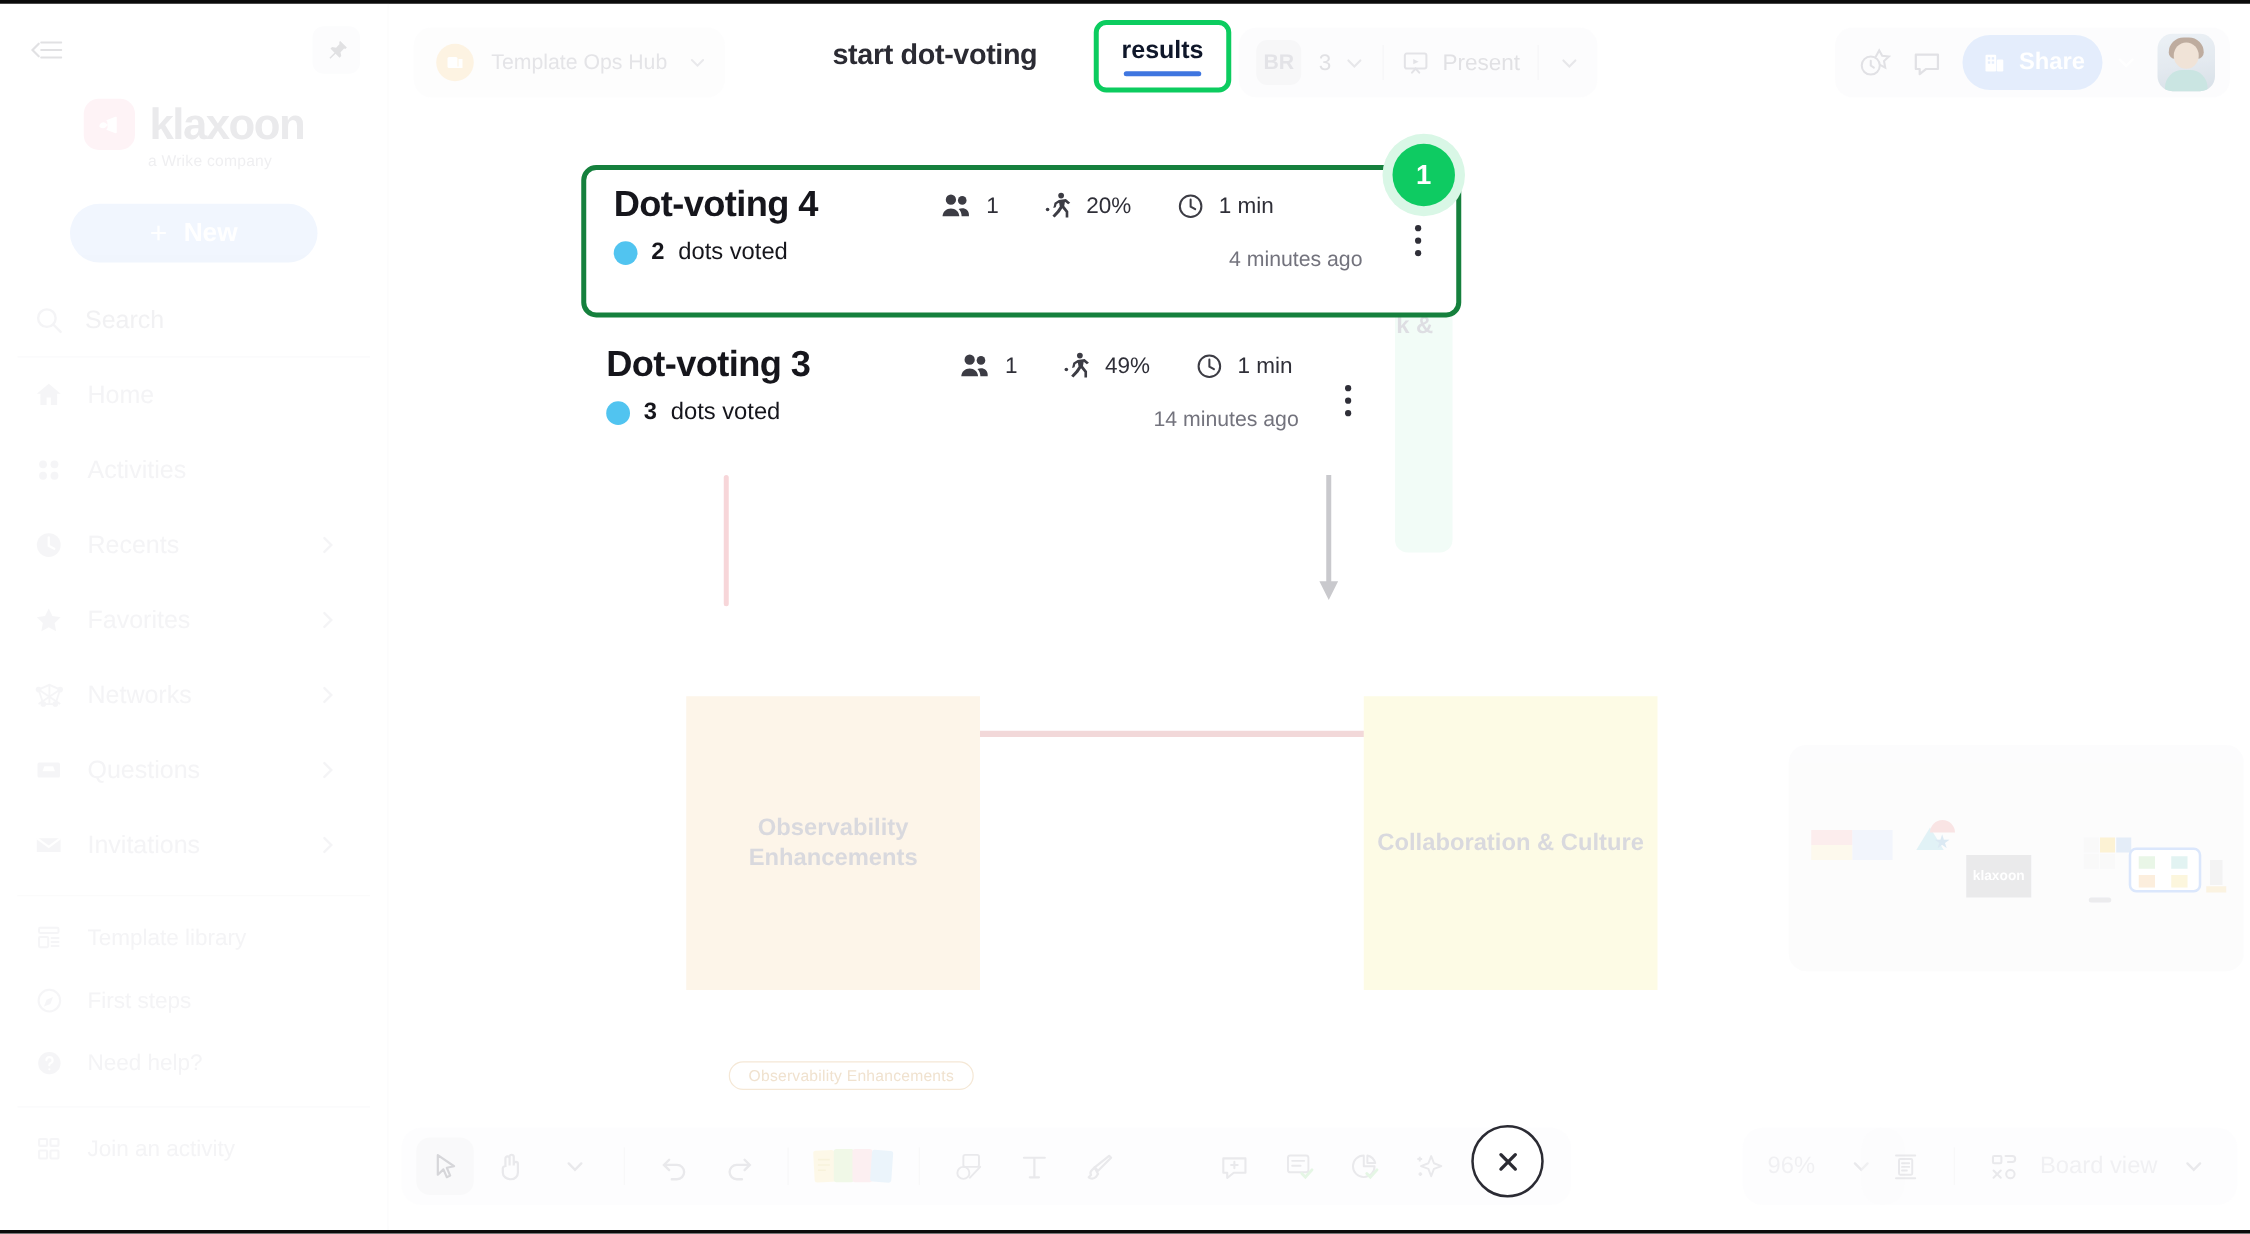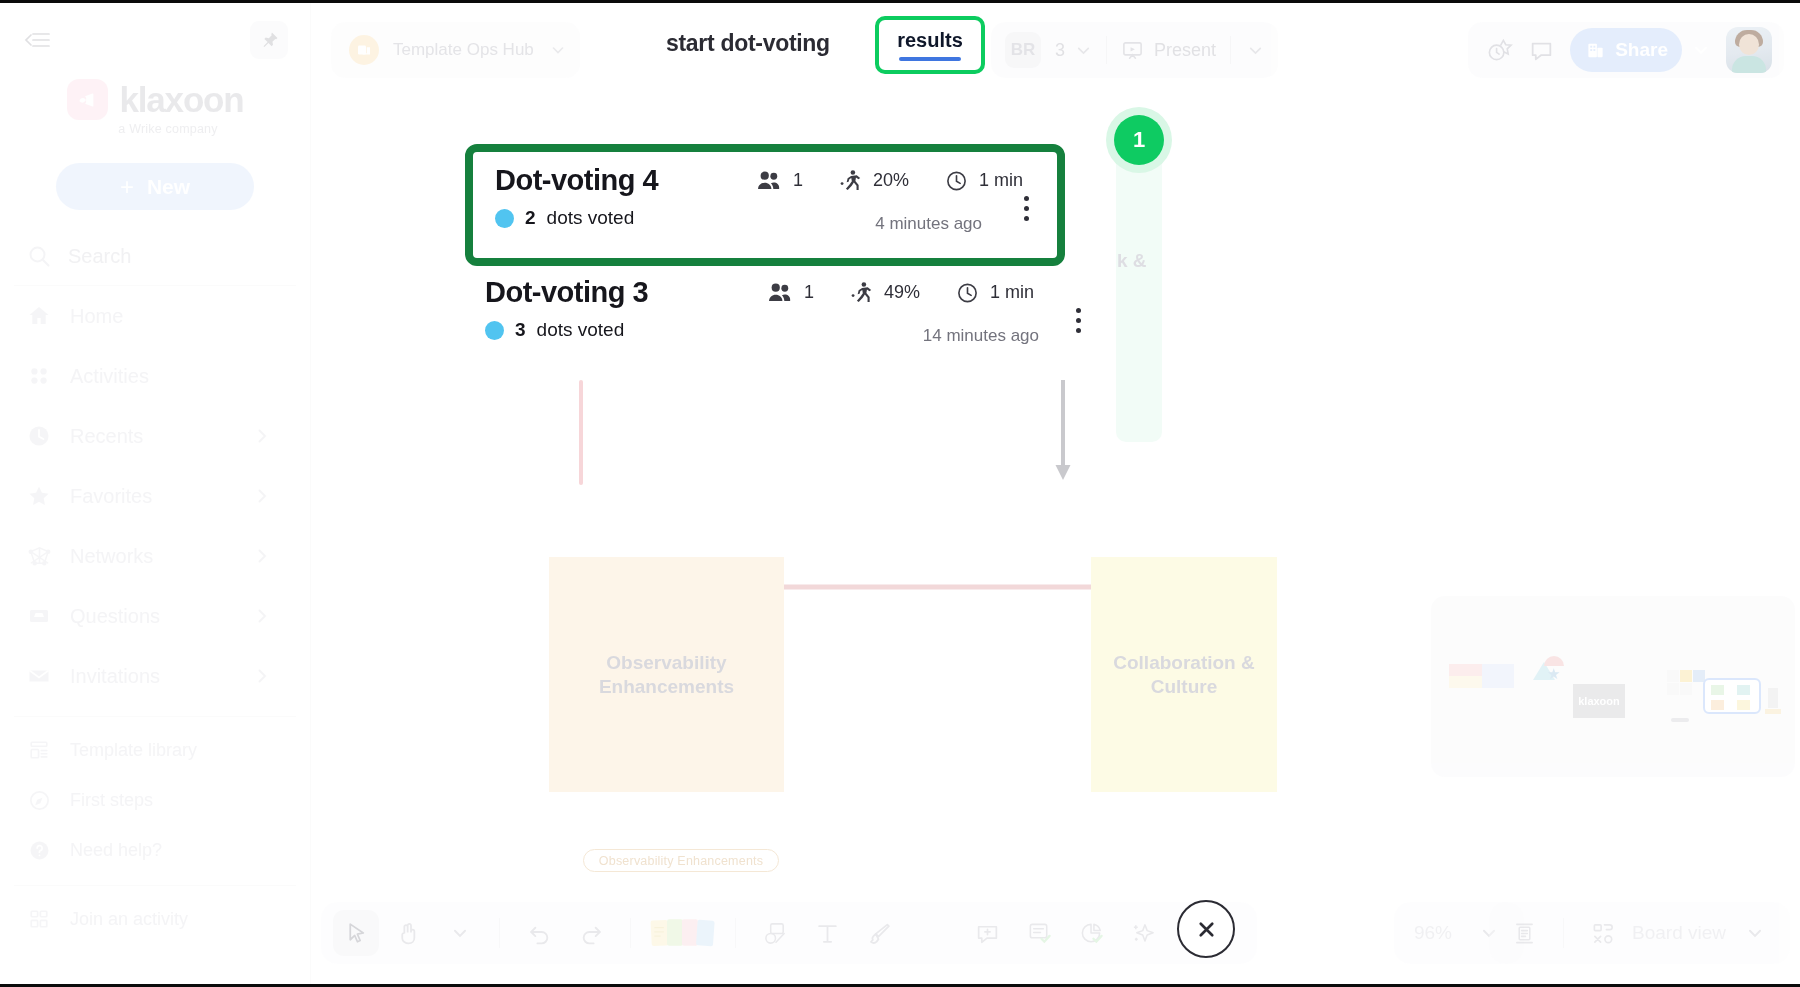--- a/index.html
+++ b/index.html
@@ -174,21 +174,21 @@
   .note {
     position: absolute; font-weight: 700; text-align: center;
     display: flex; align-items: center; justify-content: center;
     color: #d9d9de; line-height: 1.22; font-size: 19px;
   }
   .note-a {
     left: 238px; top: 465px; width: 235px; height: 235px;
     background: #fdf5e9;
   }
   .note-b {
-    left: 780px; top: 465px; width: 186px; height: 235px;
+    left: 780px; top: 465px; width: 235px; height: 235px;
     background: #fdfbe5;
   }
   .pill-tag {
     position: absolute; left: 272px; top: 757px;
     width: 196px; height: 23px; border-radius: 12px;
     border: 1px solid #f5e8d6; color: #f0e2cf;
     font-size: 12.5px; display: flex; align-items: center;
     justify-content: center; letter-spacing: 0.2px;
   }
   .conn-v-pink {
@@ -207,22 +207,22 @@
     position: absolute; left: 806px; top: 158px;
     font-size: 19px; font-weight: 700; color: #dedee3;
   }
 
   
   .vote-card {
     position: absolute; left: 175px; background: #ffffff;
     border-radius: 12px;
   }
   .vote-card.selected {
-    left: 154px; top: 52px; width: 600px; height: 122px;
-    border: 8px solid #15803d; z-index: 6;
+    left: 154px; top: 40px; width: 704px; height: 122px;
+    border: 4px solid #15803d; z-index: 6;
   }
   .vote-card.plain {
     left: 174px; top: 172px; width: 614px; height: 98px;
     border: none; z-index: 5;
   }
   .vc-title {
     position: absolute; font-size: 29px; font-weight: 700;
     color: #16161c; letter-spacing: -0.5px;
   }
   .vc-dotline {

